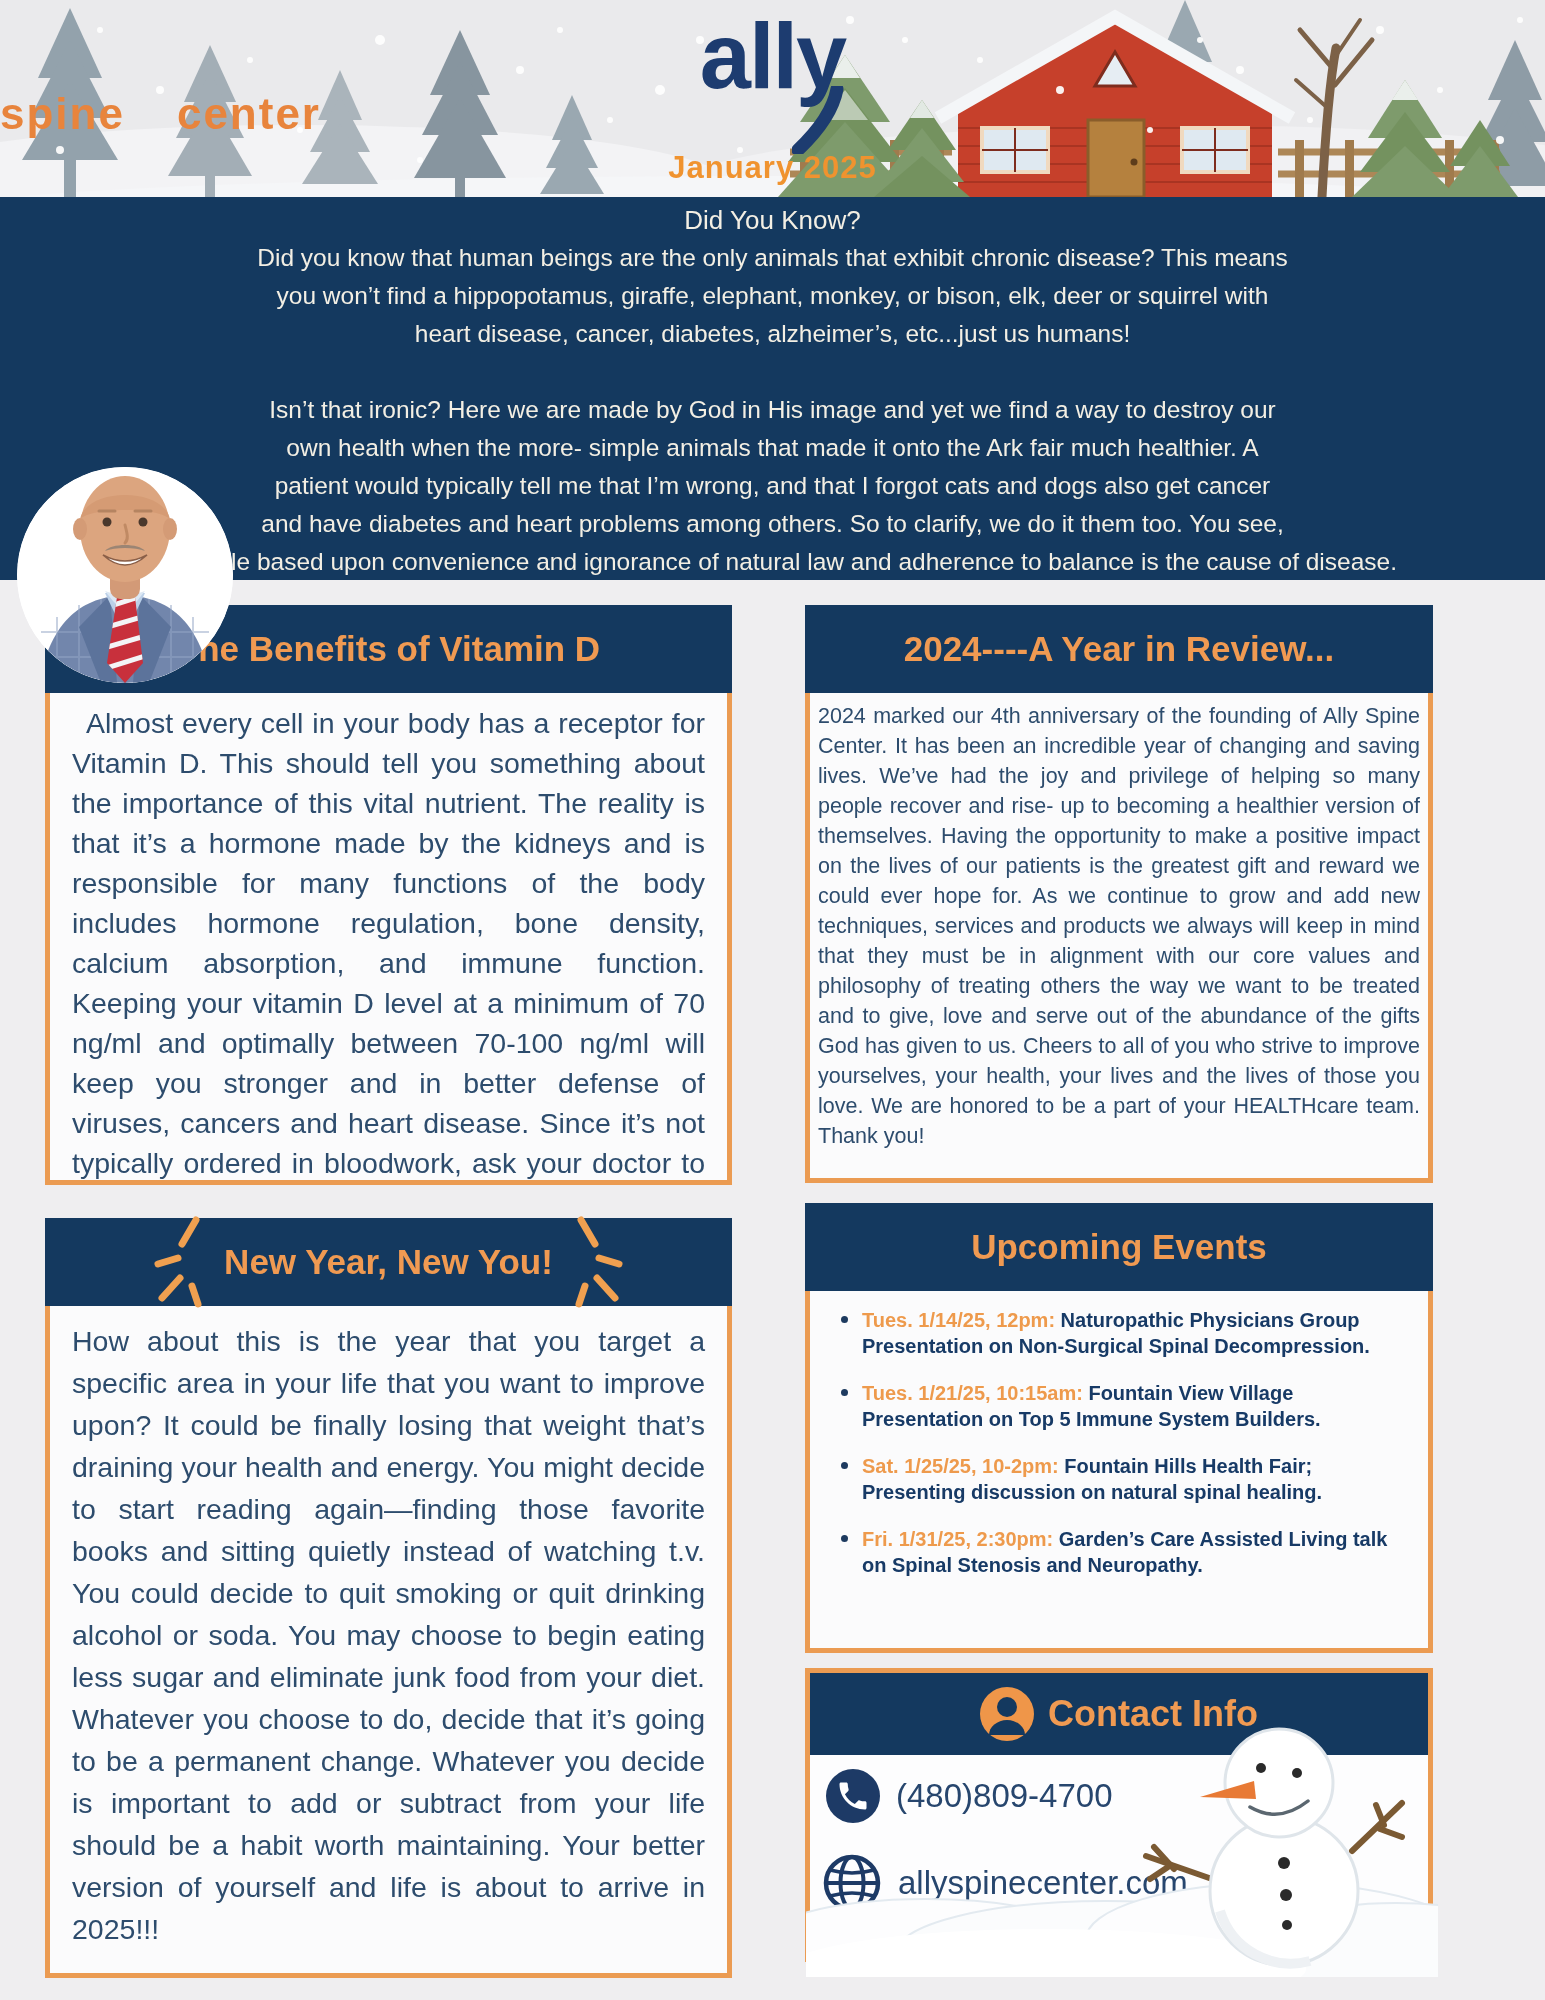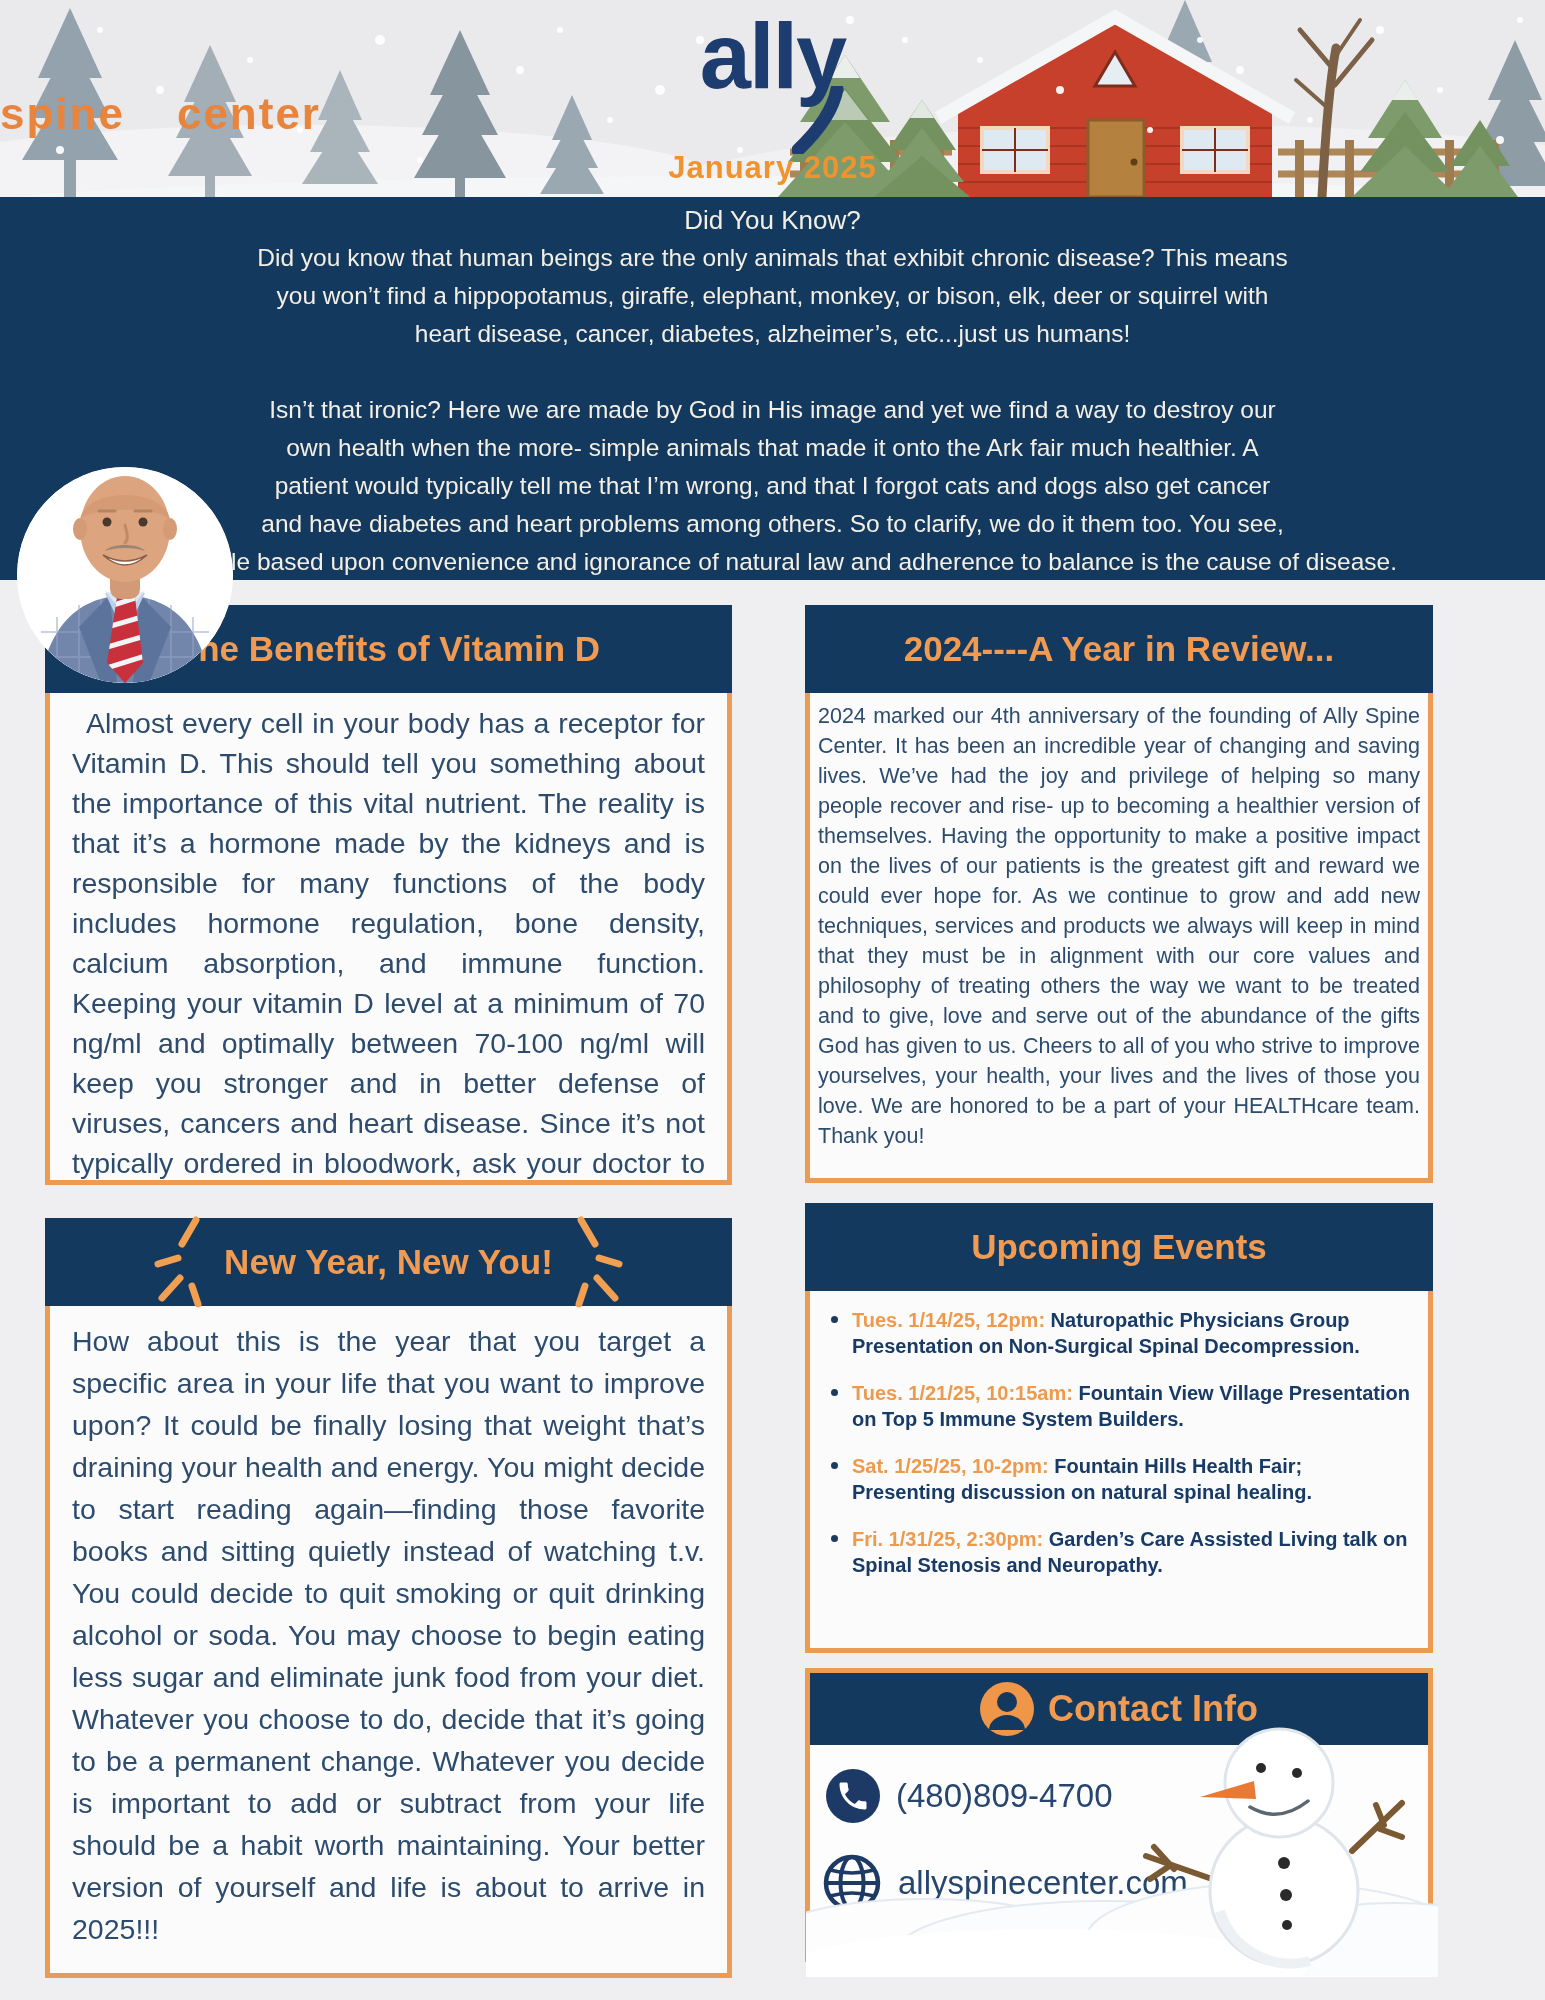--- a/index.html
+++ b/index.html
@@ -32,30 +32,30 @@
   .card-head{background:#14395f;color:#f09a52;font-weight:bold;font-size:35px;display:flex;align-items:center;justify-content:center;gap:16px;height:88px}
   .card-body{background:#fbfbfc;border:5px solid #eb9b52;border-top:none;color:#2d4c6d;text-align:justify;overflow:hidden}
 
   .body-vitd{height:492px;padding:10px 22px 0;font-size:28.5px;line-height:40px}
   .indent{text-indent:14px}
   .card-gap{margin-top:33px}
   .body-newyear{height:672px;padding:14px 22px 16px;font-size:28.5px;line-height:42px}
 
   .body-review{height:490px;padding:8px 8px 0;font-size:21.5px;line-height:30px}
 
-  .body-events{height:362px;padding:16px 18px 0 14px;text-align:left}
+  .body-events{height:362px;padding:16px 18px 0 24px;text-align:left}
   .body-events ul{list-style:none}
   .body-events li{position:relative;padding-left:28px;margin-bottom:21px;font-weight:bold;font-size:20px;line-height:26px}
   .body-events li::before{content:"";position:absolute;left:7px;top:9px;width:7px;height:7px;border-radius:50%;background:#1d3a5f}
   .ev-date{color:#ee9a4c}
   .ev-desc{color:#173a66}
 
   
   .contact{position:relative;margin-top:15px;height:294px;border:5px solid #eb9b52;background:#fdfdfe}
-  .contact-head{height:72px;background:#14395f;display:flex;align-items:center;justify-content:center;gap:14px;position:relative;z-index:1}
+  .contact-head{height:82px;background:#14395f;display:flex;align-items:center;justify-content:center;gap:14px;position:relative;z-index:1}
   .contact-title{color:#f09a52;font-size:36px;font-weight:bold}
   .contact-row{position:absolute;display:flex;align-items:center;gap:16px;z-index:2}
   .row-phone{left:16px;top:96px}
   .row-web{left:12px;top:180px}
   .contact-text{font-size:33px;color:#27466e}
   .snowman{position:absolute;right:4px;top:48px;z-index:4}
   .snowdrift{position:absolute;left:-4px;bottom:-20px;width:632px;height:120px;z-index:3}
 
   .sparks{flex:0 0 auto}
 </style>

